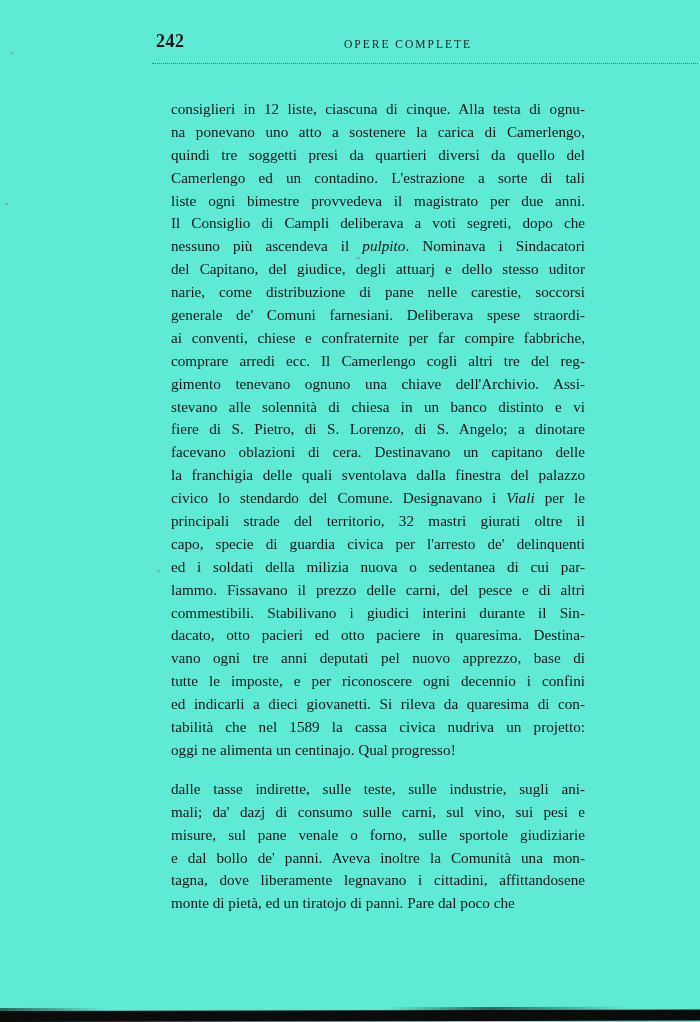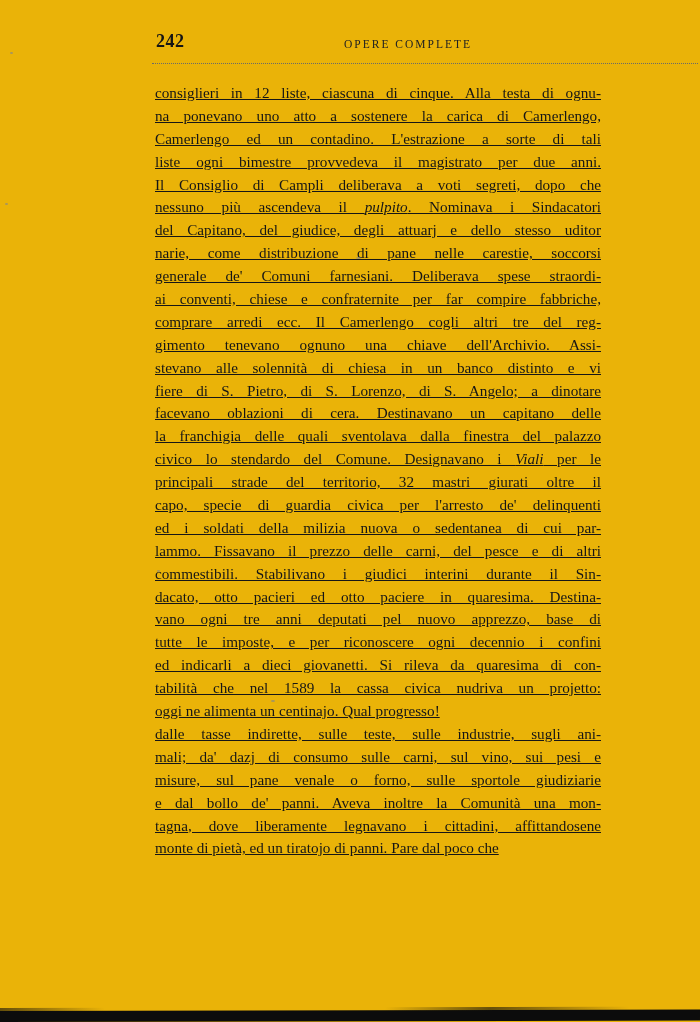--- a/index.html
+++ b/index.html
@@ -5,21 +5,21 @@
   html, body {
     margin: 0;
     padding: 0;
     background: #e8e8e6;
     font-family: "Liberation Serif", serif;
   }
   .page {
     position: relative;
     width: 700px;
     height: 1022px;
-    background: #eab308;
+    background: #5eead4;
     overflow: hidden;
     color: #1b1b1b;
   }
   .page-number {
     position: absolute;
     left: 156px;
     top: 31px;
     font-size: 18px;
     font-weight: 700;
     letter-spacing: 0.5px;
@@ -44,21 +44,21 @@
   }
   .text-block {
     position: absolute;
     left: 155px;
     top: 82px;
     width: 446px;
     font-size: 15.2px;
     line-height: 22.9px;
     color: #161616;
   }
-  .para { margin: 0; text-decoration: underline; }
+  .para { margin: 16px; }
   .line {
     text-align: justify;
     text-align-last: justify;
     white-space: normal;
     overflow: hidden;
     height: 22.9px;
   }
   .line.last { text-align-last: left; }
   .line.first { text-indent: 28px; }
   .line i { font-style: italic; }
@@ -103,20 +103,21 @@
   <div class="page-number">242</div>
 
   <div class="running-header">OPERE COMPLETE</div>
 
   <div class="header-rule"></div>
 
   <div class="text-block">
       <div class="para">
         <div class="line">consiglieri in 12 liste, ciascuna di cinque. Alla testa di ognu-</div>
         <div class="line">na ponevano uno atto a sostenere la carica di Camerlengo,</div>
+        <div class="line">quindi tre soggetti presi da quartieri diversi da quello del</div>
         <div class="line">Camerlengo ed un contadino. L'estrazione a sorte di tali</div>
         <div class="line">liste ogni bimestre provvedeva il magistrato per due anni.</div>
         <div class="line">Il Consiglio di Campli deliberava a voti segreti, dopo che</div>
         <div class="line">nessuno più ascendeva il <i>pulpito</i>. Nominava i Sindacatori</div>
         <div class="line">del Capitano, del giudice, degli attuarj e dello stesso uditor</div>
         <div class="line">narie, come distribuzione di pane nelle carestie, soccorsi</div>
         <div class="line">generale de' Comuni farnesiani. Deliberava spese straordi-</div>
         <div class="line">ai conventi, chiese e confraternite per far compire fabbriche,</div>
         <div class="line">comprare arredi ecc. Il Camerlengo cogli altri tre del reg-</div>
         <div class="line">gimento tenevano ognuno una chiave dell'Archivio. Assi-</div>

